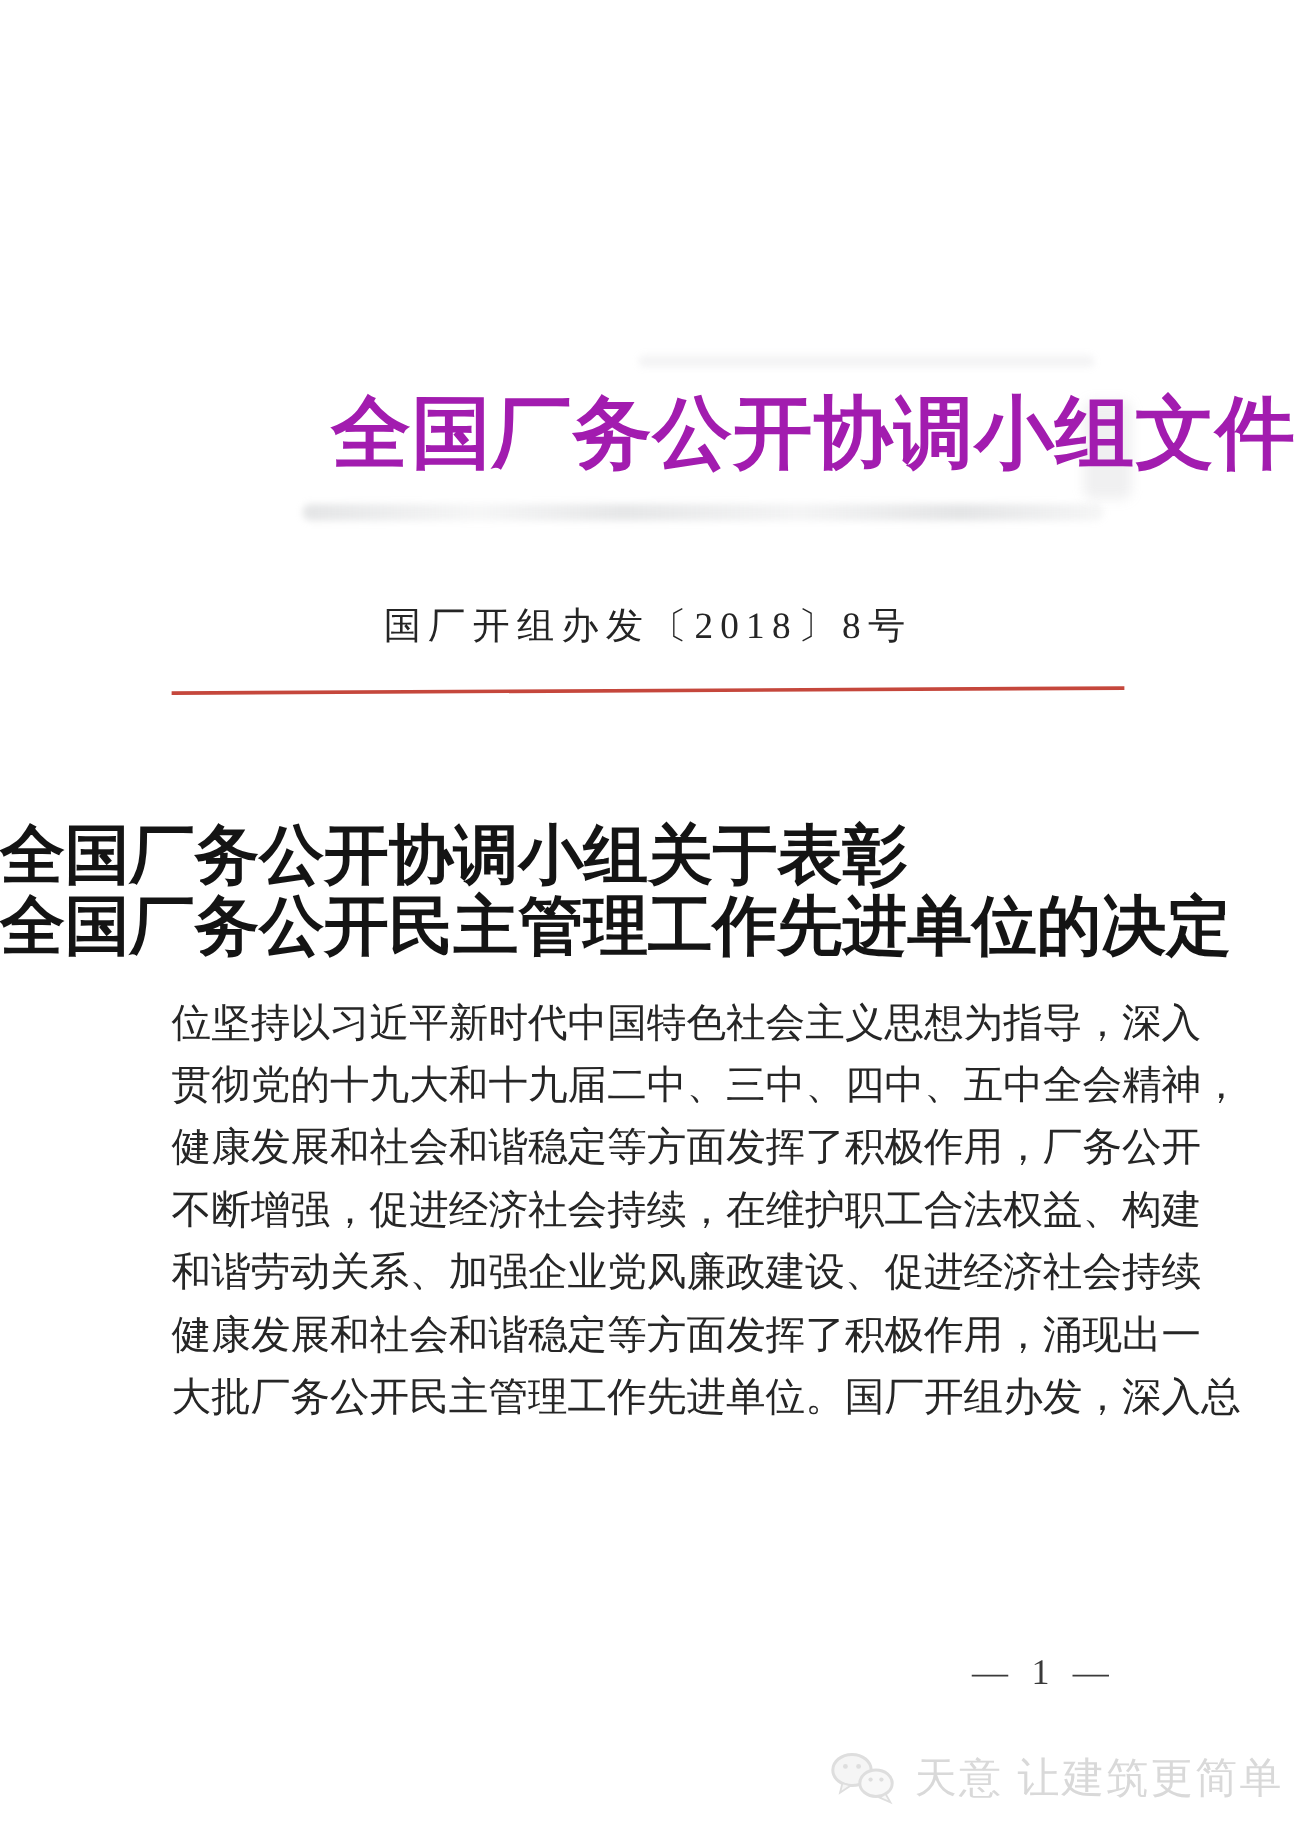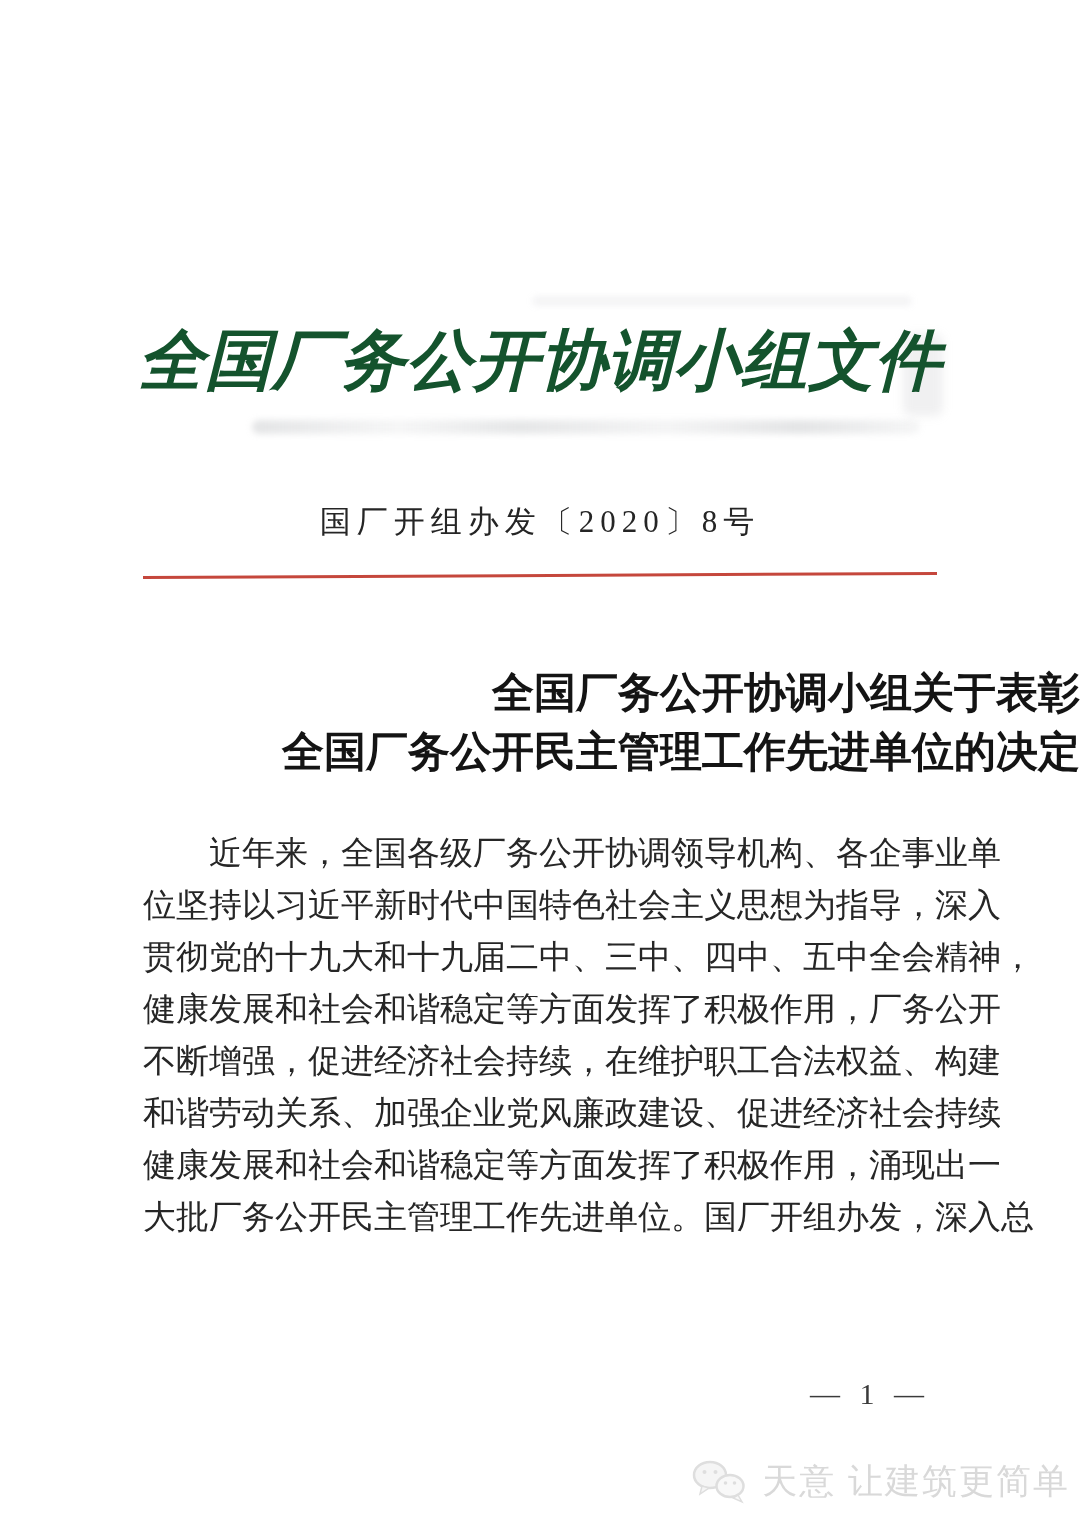--- a/index.html
+++ b/index.html
@@ -2,34 +2,34 @@
 <html><head>
 <meta charset="utf-8">
 <style>
   html,body { margin:0; padding:0; background:#ffffff; }
   .page {
     position:relative; width:1080px; height:1527px; background:#ffffff;
     font-family:"Liberation Serif","DejaVu Serif",serif; overflow:hidden;
   }
   .letterhead {
     position:absolute; top:316px; left:0; width:100%;
-    text-align:center; font-size:66px; font-weight:bold;
-    color:#14532d; letter-spacing:1px; white-space:nowrap;font-style:italic;
+    text-align:right; font-size:66px; font-weight:bold;
+    color:#a21caf; letter-spacing:1px; white-space:nowrap;
   }
   .doc-number {
     position:absolute; top:501px; left:0; width:100%;
     text-align:center; font-size:31px; color:#252525; letter-spacing:6px;
   }
   .divider {
     position:absolute; top:574px; left:143px; width:794px; height:3px;
     background:#c5473c; transform:rotate(-0.3deg);
   }
   .doc-title {
-    position:absolute; top:664px; left:0; width:100%;
-    text-align:right; font-size:42px; font-weight:bold; color:#141414;
+    position:absolute; top:684px; left:0; width:100%;
+    text-align:left; font-size:54px; font-weight:bold; color:#141414;
     line-height:59px;
   }
   .body-text {
     position:absolute; top:827px; left:143px; width:794px;
     font-size:33px; color:#262626;
   }
   .body-line {
     height:52px; line-height:52px; white-space:nowrap;
     text-align:justify; text-align-last:justify; text-justify:inter-character;
     overflow:visible;
@@ -68,31 +68,30 @@
 
 <div class="page">
 
   <div class="smudge-c"></div>
   <div class="smudge-b"></div>
 
   <div class="letterhead">全国厂务公开协调小组文件</div>
 
   <div class="smudge-a"></div>
 
-  <div class="doc-number">国厂开组办发〔2020〕8号</div>
+  <div class="doc-number">国厂开组办发〔2018〕8号</div>
 
   <div class="divider"></div>
 
   <div class="doc-title">
     <div>全国厂务公开协调小组关于表彰</div>
     <div>全国厂务公开民主管理工作先进单位的决定</div>
   </div>
 
   <div class="body-text">
-    <div class="body-line">　　近年来，全国各级厂务公开协调领导机构、各企事业单</div>
     <div class="body-line">位坚持以习近平新时代中国特色社会主义思想为指导，深入</div>
     <div class="body-line">贯彻党的十九大和十九届二中、三中、四中、五中全会精神，</div>
     <div class="body-line">健康发展和社会和谐稳定等方面发挥了积极作用，厂务公开</div>
     <div class="body-line">不断增强，促进经济社会持续，在维护职工合法权益、构建</div>
     <div class="body-line">和谐劳动关系、加强企业党风廉政建设、促进经济社会持续</div>
     <div class="body-line">健康发展和社会和谐稳定等方面发挥了积极作用，涌现出一</div>
     <div class="body-line">大批厂务公开民主管理工作先进单位。国厂开组办发，深入总</div>
   </div>
 
   <div class="page-number">— 1 —</div>

